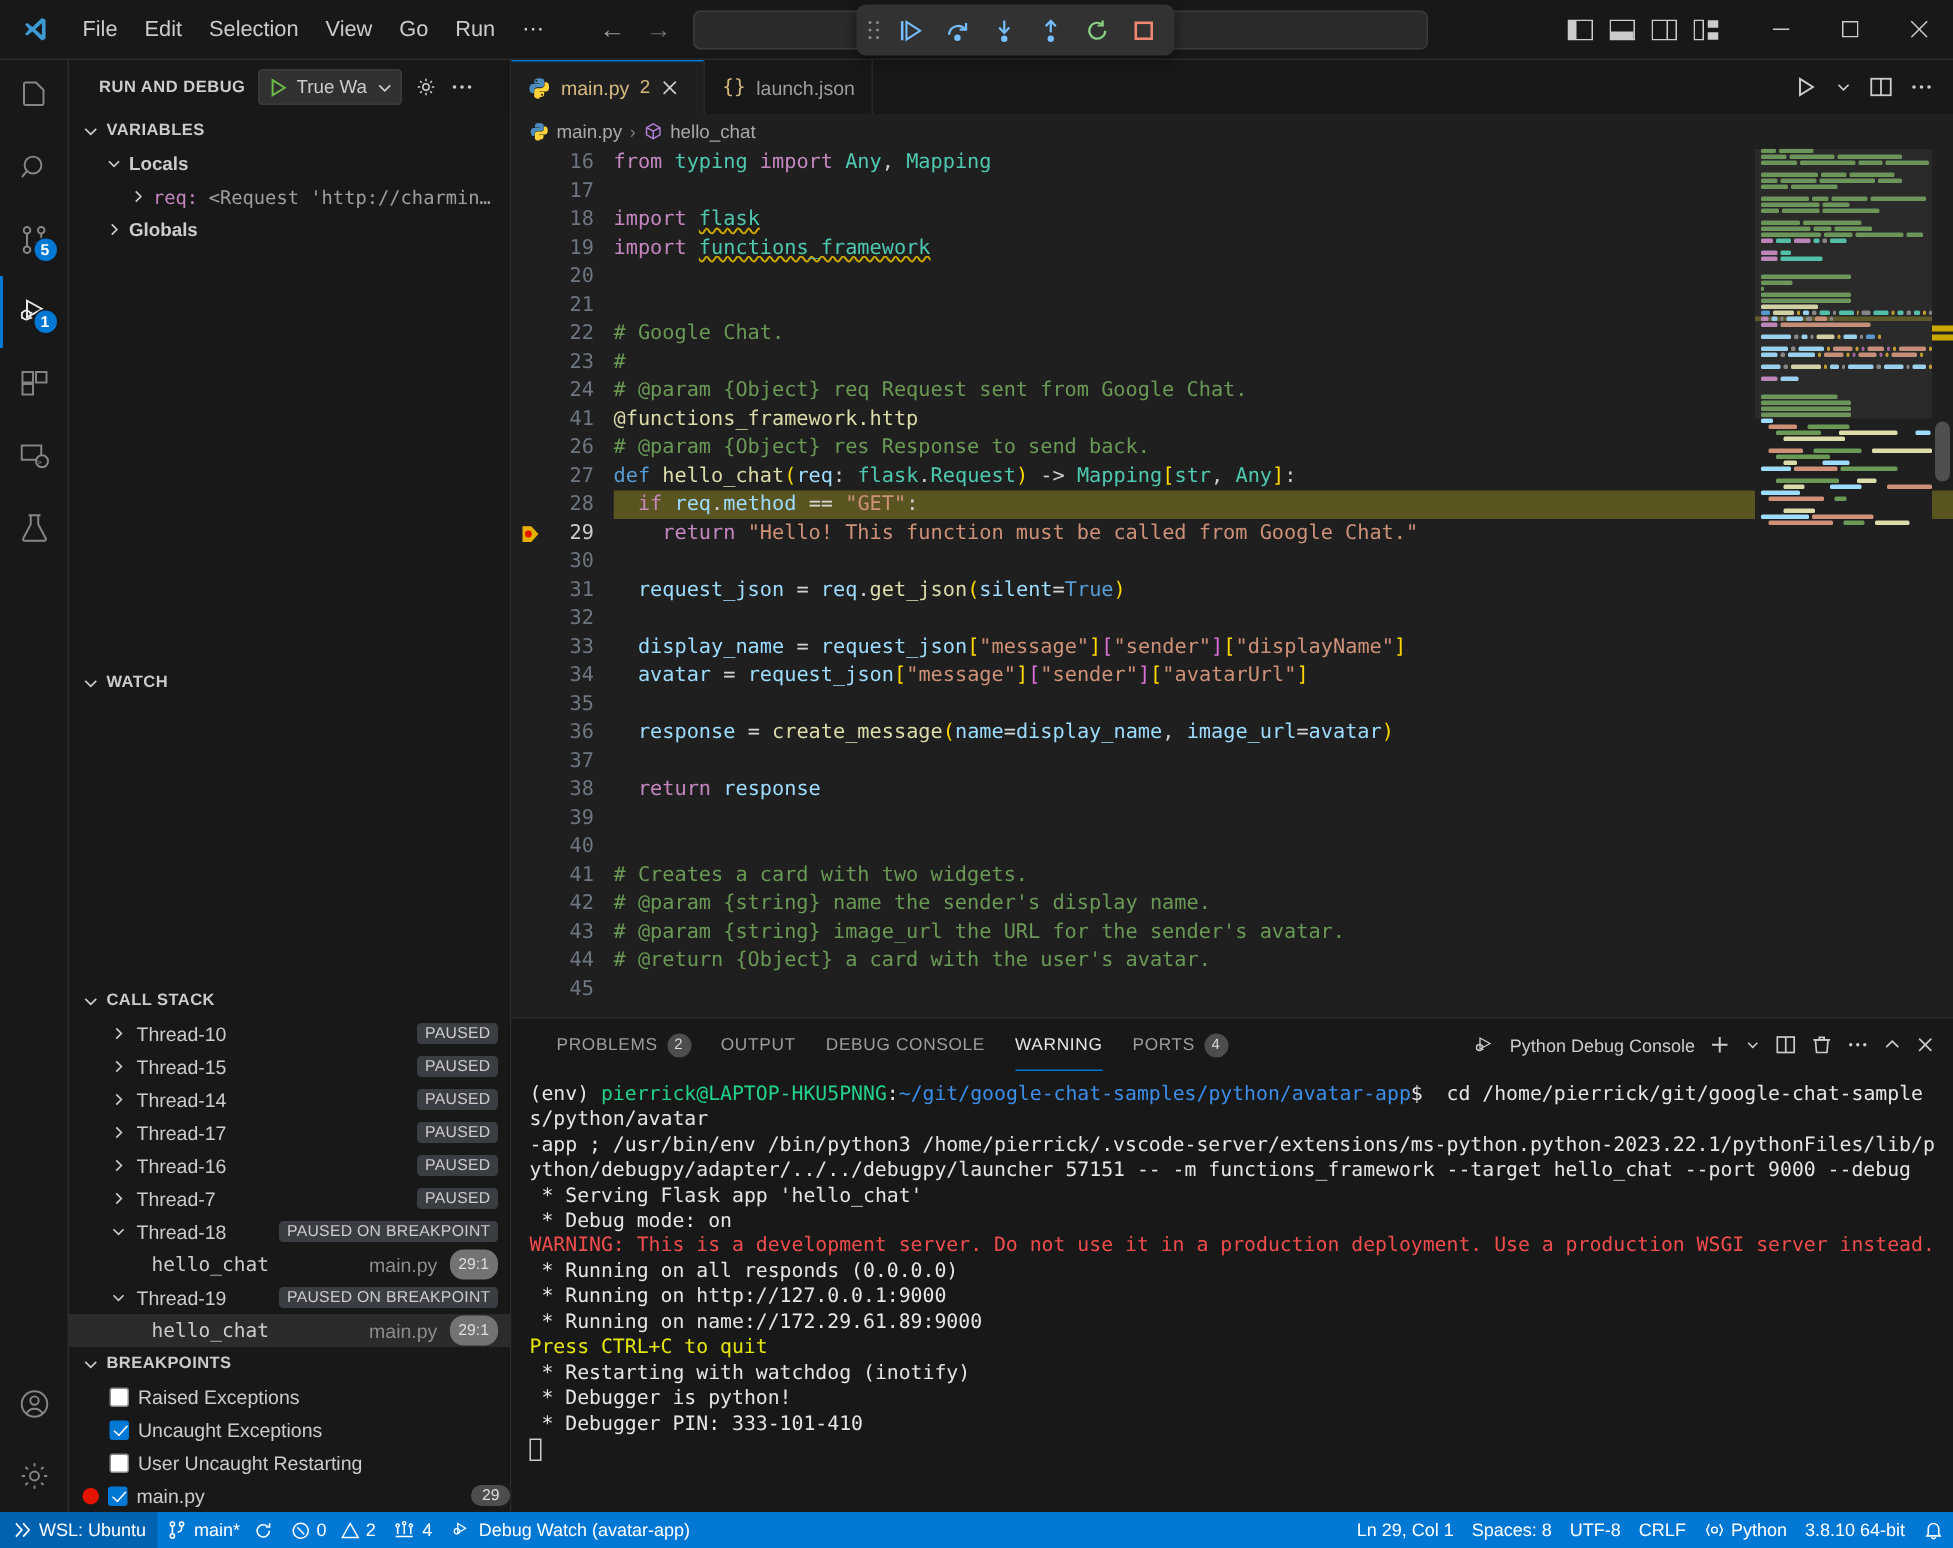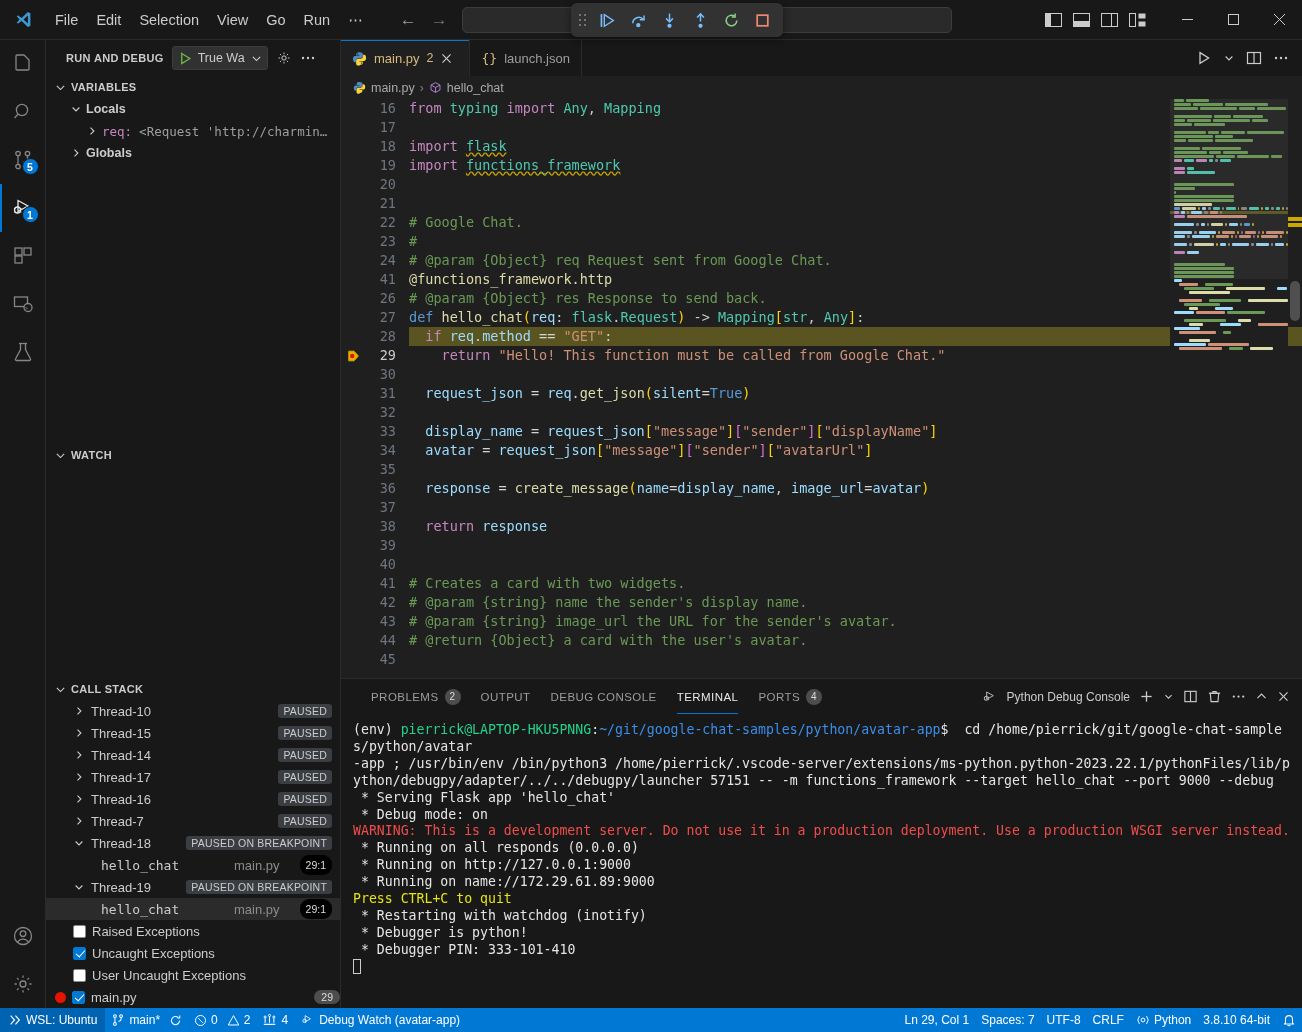--- a/index.html
+++ b/index.html
@@ -104,22 +104,22 @@
 
   .cs-row { height: 22px; display: flex; align-items: center; font-size: 13px; padding-right: 8px; }
   .cs-row.selected { background: #2b2b2b; }
   .cs-name { color: #cccccc; font-size: 13px; }
   .cs-badge {
     background: #3a3d41; color: #cccccc; font-size: 10.5px; border-radius: 3px;
     padding: 1px 5px; margin-left: auto; white-space: nowrap; letter-spacing: .2px;
   }
   .frame-name { font-family: "DejaVu Sans Mono", monospace; font-size: 13px; color: #cccccc; }
   .frame-file { color: #8c8c8c; font-size: 13px; margin-left: auto; }
-  .frame-pos { background: #000000; color: #dcdcdc; font-size: 10.5px; border-radius: 9px;
-    padding: 4px 6px; margin-left: 20px; }
+  .frame-pos { background: #737373; color: #dcdcdc; font-size: 10.5px; border-radius: 9px;
+    padding: 4px 6px; margin-left: 8px; }
 
   .bp-row { height: 22px; display: flex; align-items: center; font-size: 13px; padding-left: 6px; gap: 6px; }
   .cbox { width: 13px; height: 13px; border-radius: 2px; border: 1px solid #8a8a8a;
     background: #ffffff; flex: 0 0 13px; position: relative; }
   .cbox.checked { background: #0078d4; border-color: #0078d4; }
   .cbox.checked:after {
     content: ""; position: absolute; left: 4px; top: 0.5px; width: 4px; height: 8px;
     border: solid #fff; border-width: 0 1.8px 1.8px 0; transform: rotate(42deg);
   }
   .bp-dot { width: 11px; height: 11px; border-radius: 50%; background: #e51400; flex: 0 0 11px; }
@@ -568,31 +568,39 @@
           <span class="cs-badge">PAUSED ON BREAKPOINT</span>
         </div>
         <div class="cs-row selected" style="padding-left:55px">
           <span class="frame-name">hello_chat</span>
           <span class="frame-file">main.py</span>
           <span class="frame-pos">29:1</span>
         </div>
       </div>
 
       <div class="panel-breakpoints">
+        <div class="section-header">
+          <span class="chev">
+            <svg width="13" height="13" viewBox="0 0 16 16">
+                <path d="M3.5 6 8 10.5 12.5 6" fill="none" stroke="#cccccc" stroke-width="1.4"></path>
+              </svg>
+          </span>
+          <span>BREAKPOINTS</span>
+        </div>
         <div class="bp-row" style="padding-left:27px">
           <span class="cbox"></span>
           <span>Raised Exceptions</span>
         </div>
         <div class="bp-row" style="padding-left:27px">
           <span class="cbox checked"></span>
           <span>Uncaught Exceptions</span>
         </div>
         <div class="bp-row" style="padding-left:27px">
           <span class="cbox"></span>
-          <span>User Uncaught Exceptions</span>
+          <span>User Uncaught Restarting</span>
         </div>
         <div class="bp-row" style="padding-left:9px">
           <span class="bp-dot"></span>
           <span class="cbox checked"></span>
           <span>main.py</span>
           <span class="bp-count">29</span>
         </div>
       </div>
     </div>
 
@@ -1022,21 +1030,21 @@
             <span>PROBLEMS</span>
             <span class="ptab-badge">2</span>
           </div>
           <div class="ptab">
             <span>OUTPUT</span>
           </div>
           <div class="ptab">
             <span>DEBUG CONSOLE</span>
           </div>
           <div class="ptab active">
-            <span>TERMINAL</span>
+            <span>WARNING</span>
           </div>
           <div class="ptab">
             <span>PORTS</span>
             <span class="ptab-badge">4</span>
           </div>
           <div class="panel-actions">
             <span>
               <svg width="16" height="16" viewBox="0 0 24 24">
                   <path d="M7 4.5 17 10l-10 5.5z" fill="none" stroke="#cccccc" stroke-width="1.3"></path>
                   <circle cx="6.5" cy="14" r="3" fill="none" stroke="#cccccc" stroke-width="1.3"></circle>
@@ -1166,21 +1174,21 @@
             <circle cx="7" cy="13.5" r="3" fill="none" stroke="#fff" stroke-width="1.4"></circle>
           </svg>
       </span>
       <span>Debug Watch (avatar-app)</span>
     </div>
     <div class="sb-right">
       <div class="sb-item">
         <span>Ln 29, Col 1</span>
       </div>
       <div class="sb-item">
-        <span>Spaces: 7</span>
+        <span>Spaces: 8</span>
       </div>
       <div class="sb-item">
         <span>UTF-8</span>
       </div>
       <div class="sb-item">
         <span>CRLF</span>
       </div>
       <div class="sb-item">
         <span>
           <svg width="14" height="14" viewBox="0 0 16 16">

